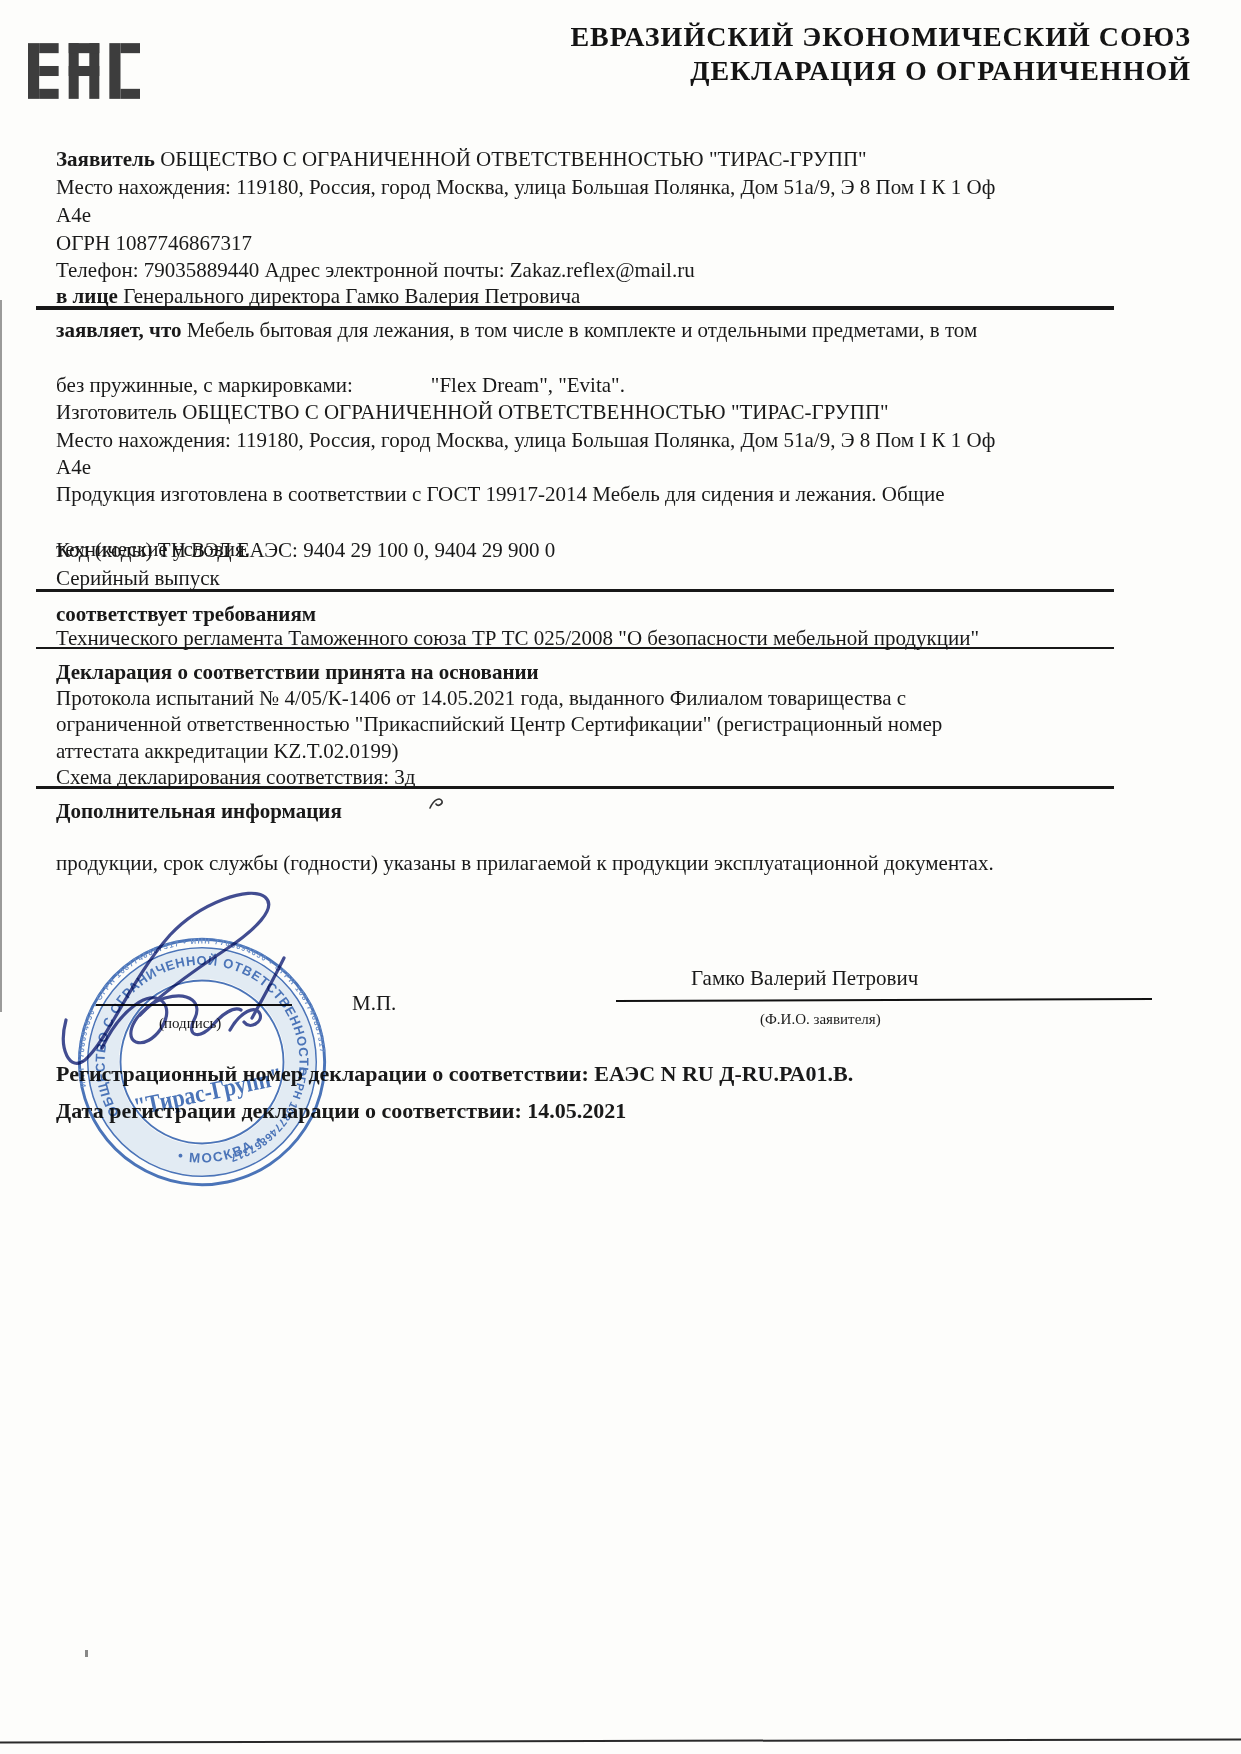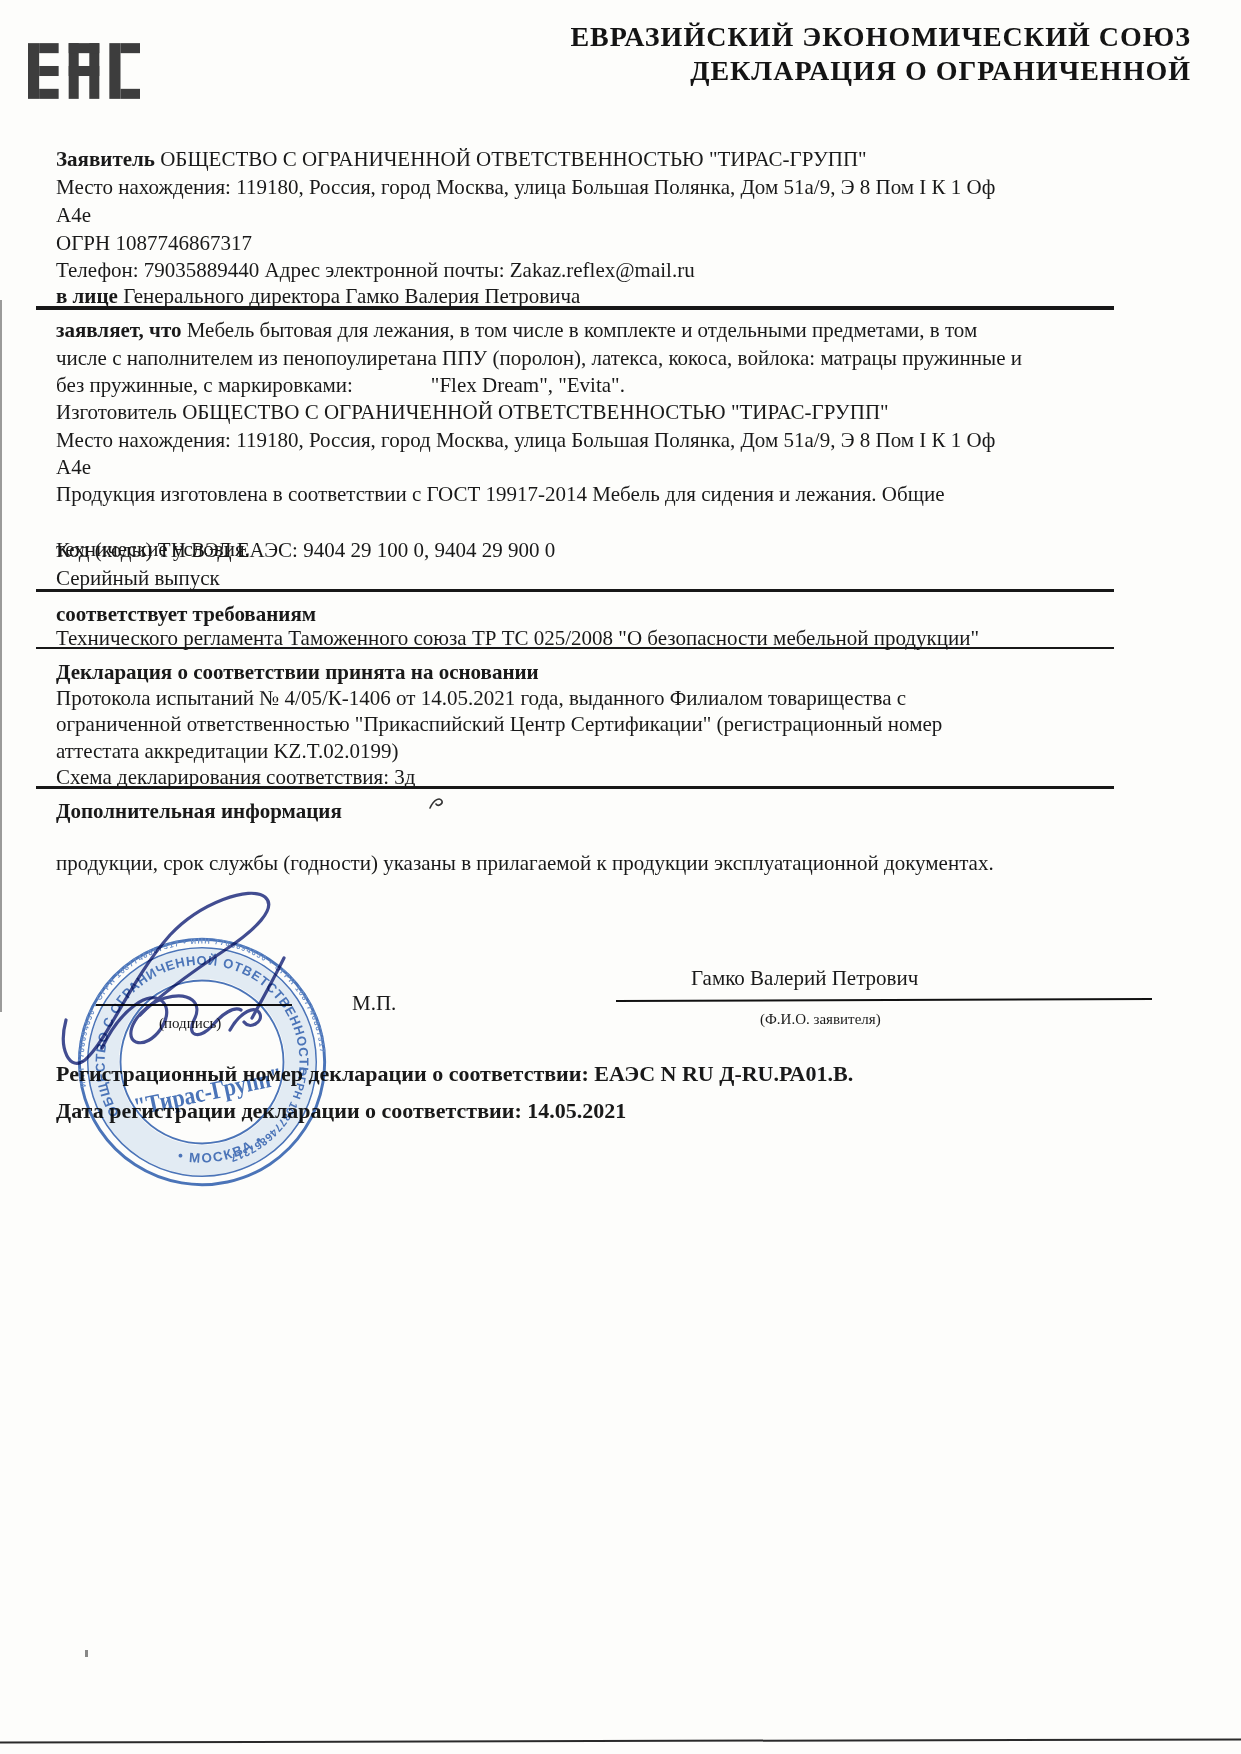--- a/index.html
+++ b/index.html
@@ -61,21 +61,20 @@
   <div class="ln" style="top:146px"><span class="bold">Заявитель</span><span> ОБЩЕСТВО С ОГРАНИЧЕННОЙ ОТВЕТСТВЕННОСТЬЮ "ТИРАС-ГРУПП"</span></div>
   <div class="ln" style="top:174px">Место нахождения: 119180, Россия, город Москва, улица Большая Полянка, Дом 51а/9, Э 8 Пом I К 1 Оф</div>
   <div class="ln" style="top:202px">А4е</div>
   <div class="ln" style="top:230px">ОГРН 1087746867317</div>
   <div class="ln" style="top:257px">Телефон: 79035889440 Адрес электронной почты: Zakaz.reflex@mail.ru</div>
   <div class="ln" style="top:283px"><span class="bold">в лице</span><span> Генерального директора Гамко Валерия Петровича</span></div>
 
   <div class="rule" style="top:306px;height:4px"></div>
 
   <div class="ln" style="top:317px"><span class="bold">заявляет, что</span><span> Мебель бытовая для лежания, в том числе в комплекте и отдельными предметами, в том</span></div>
-  <div class="ln" style="top:345px">числе с наполнителем из пенопоулиретана ППУ (поролон), латекса, кокоса, войлока: матрацы пружинные и</div>
   <div class="ln" style="top:372px"><span>без пружинные, с маркировками:</span><span class="gap">"Flex Dream", "Evita".</span></div>
   <div class="ln" style="top:399px"><span>Изготовитель</span><span> ОБЩЕСТВО С ОГРАНИЧЕННОЙ ОТВЕТСТВЕННОСТЬЮ "ТИРАС-ГРУПП"</span></div>
   <div class="ln" style="top:427px">Место нахождения: 119180, Россия, город Москва, улица Большая Полянка, Дом 51а/9, Э 8 Пом I К 1 Оф</div>
   <div class="ln" style="top:454px">А4е</div>
   <div class="ln" style="top:481px">Продукция изготовлена в соответствии с ГОСТ 19917-2014 Мебель для сидения и лежания. Общие</div>
   <div class="ln" style="top:536px">технические условия.</div>
   <div class="ln" style="top:537px">Код (коды) ТН ВЭД ЕАЭС: 9404 29 100 0, 9404 29 900 0</div>
   <div class="ln" style="top:565px">Серийный выпуск</div>
 
   <div class="rule" style="top:589px;height:3px"></div>

